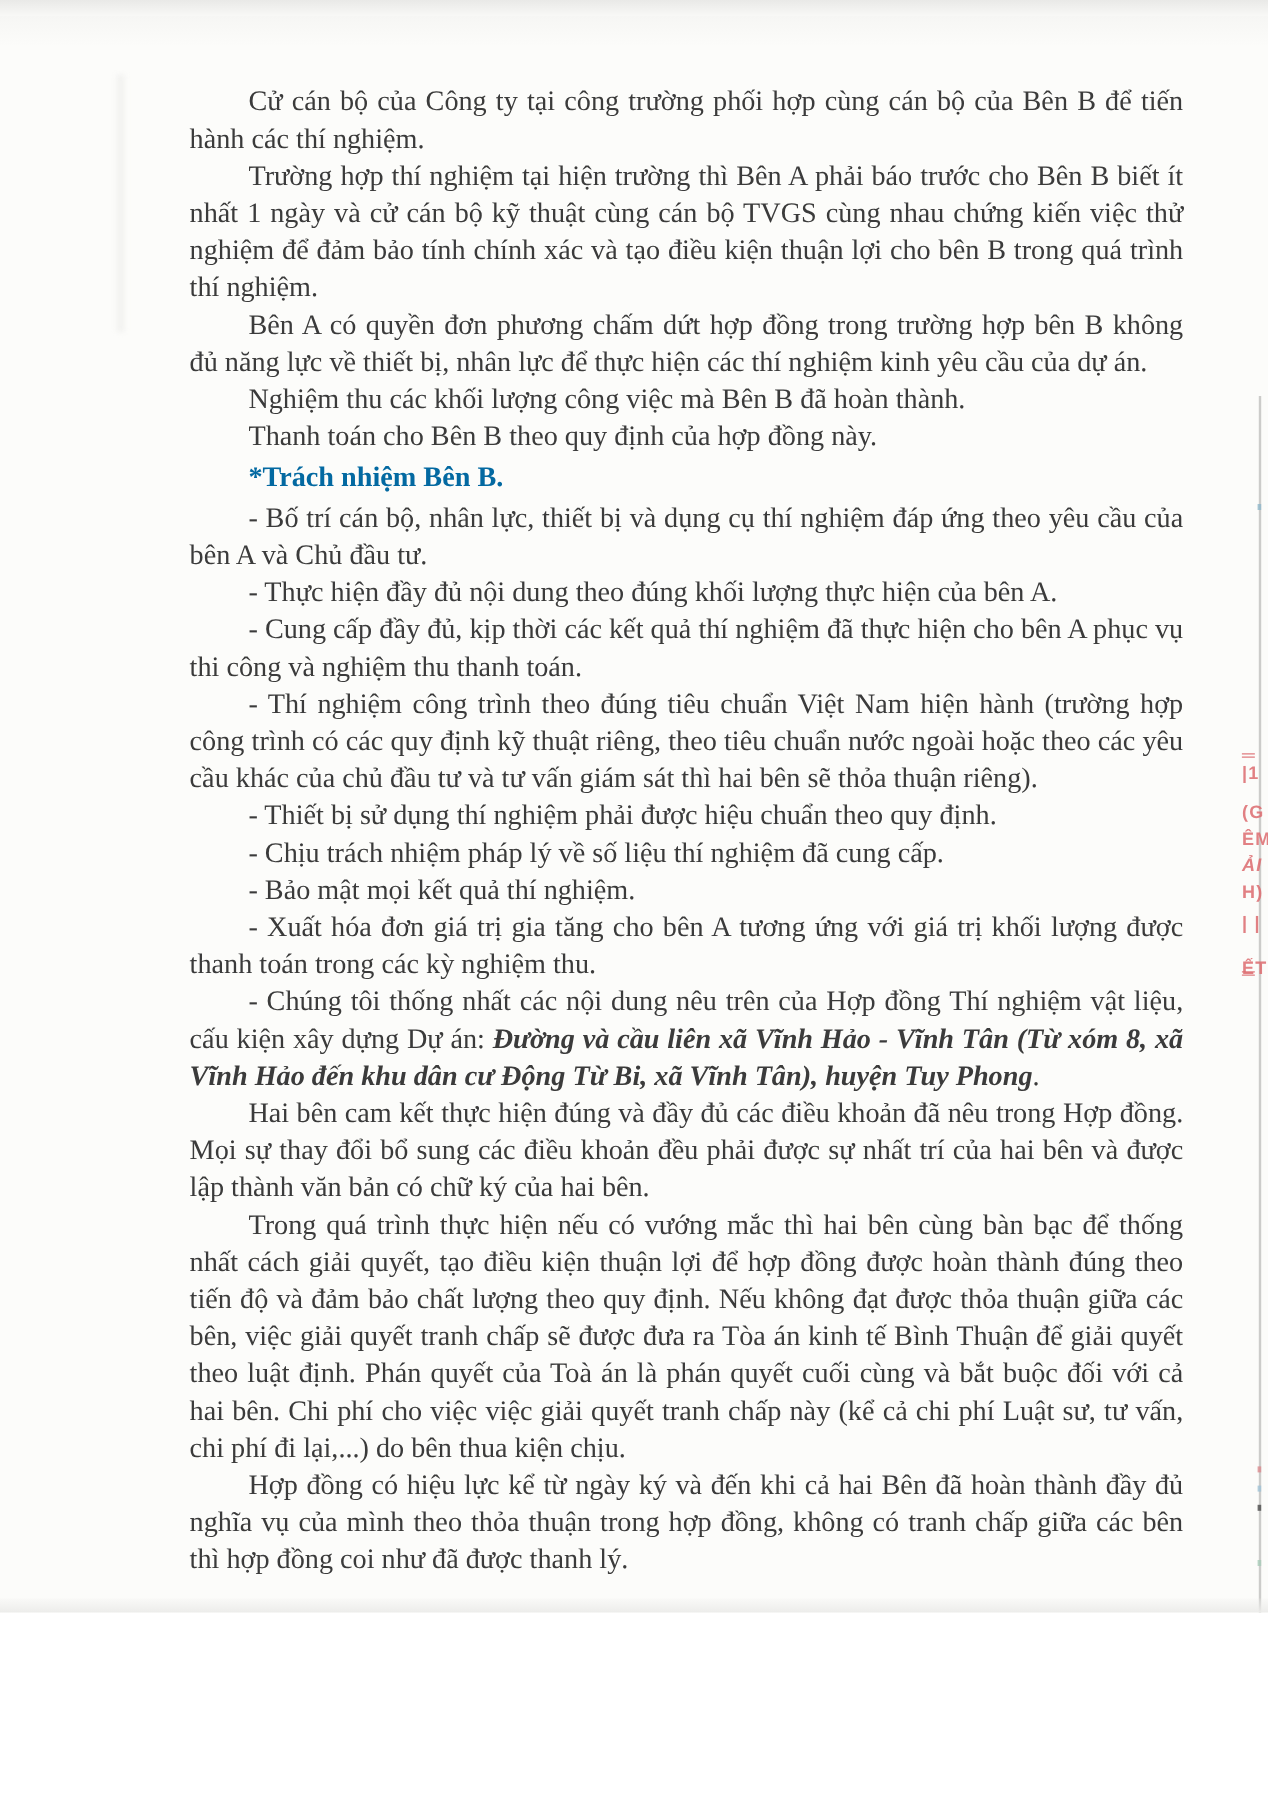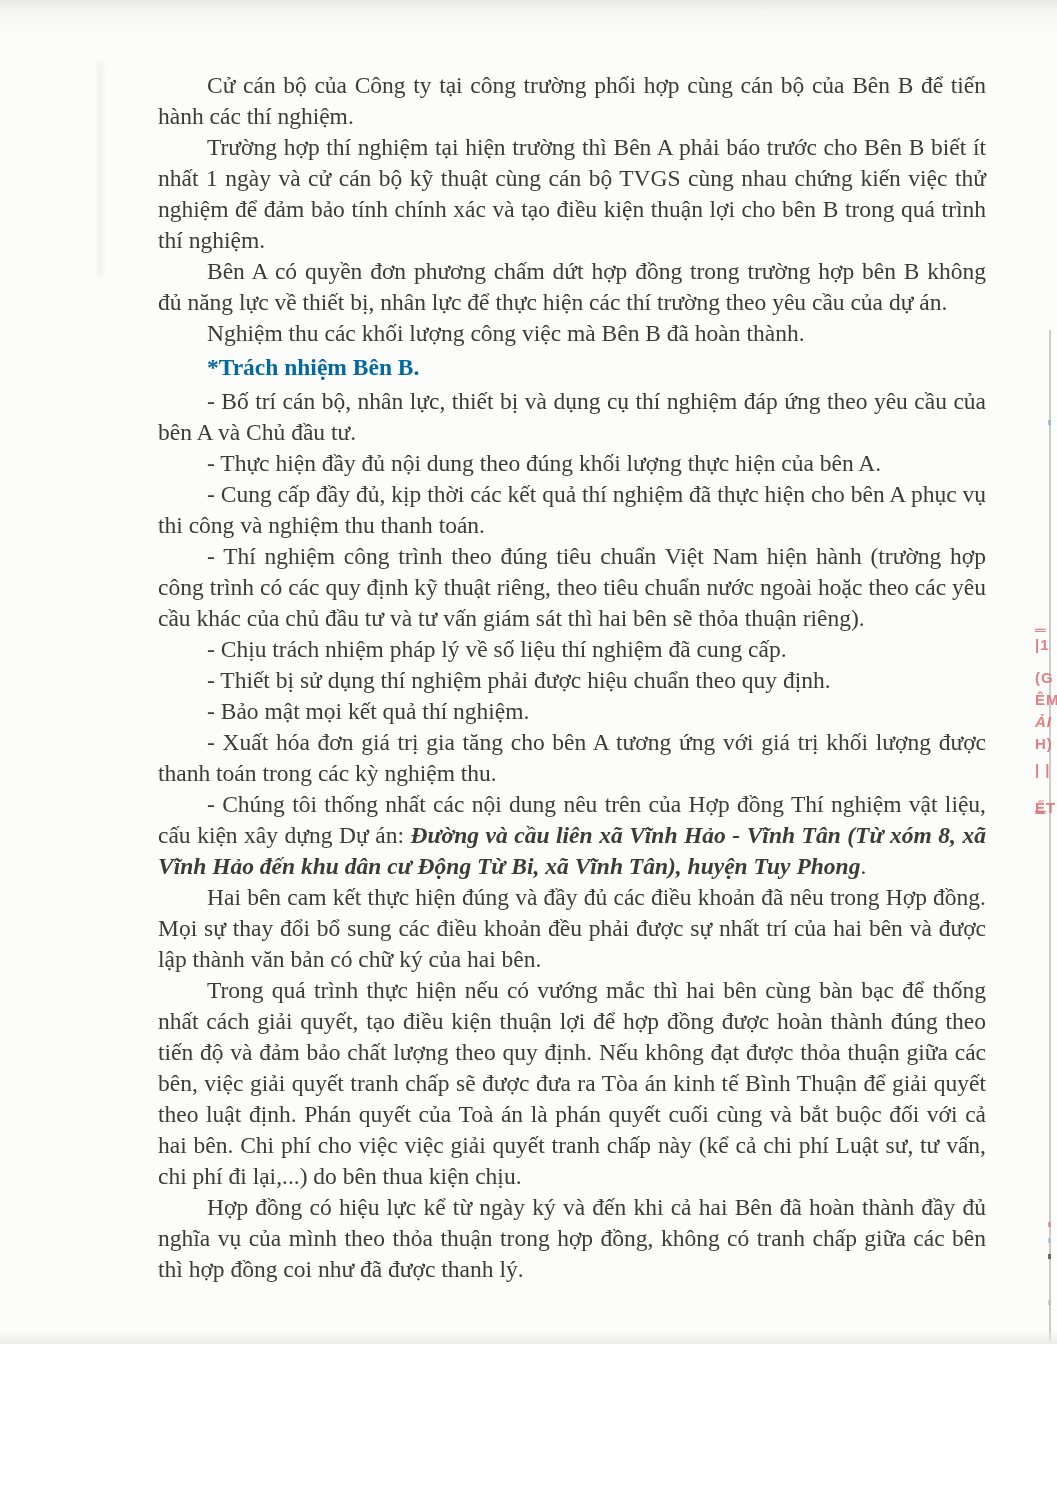--- a/index.html
+++ b/index.html
@@ -90,29 +90,30 @@
 <div class="page">
 
   <div class="artifact top-band"></div>
   <div class="artifact top-band2"></div>
   <div class="artifact left-smudge"></div>
   <div class="artifact mid-band"></div>
 
   <div class="doc" id="doc-body">
       <p class="body"><span>Cử cán bộ của Công ty tại công trường phối hợp cùng cán bộ của Bên B để tiến hành các thí nghiệm.</span></p>
       <p class="body"><span>Trường hợp thí nghiệm tại hiện trường thì Bên A phải báo trước cho Bên B biết ít nhất 1 ngày và cử cán bộ kỹ thuật cùng cán bộ TVGS cùng nhau chứng kiến việc thử nghiệm để đảm bảo tính chính xác và tạo điều kiện thuận lợi cho bên B trong quá trình thí nghiệm.</span></p>
-      <p class="body"><span>Bên A có quyền đơn phương chấm dứt hợp đồng trong trường hợp bên B không đủ năng lực về thiết bị, nhân lực để thực hiện các thí trường theo yêu cầu của dự án.</span></p>
+      <p class="body"><span>Bên A có quyền đơn phương chấm dứt hợp đồng trong trường hợp bên B không đủ năng lực về thiết bị, nhân lực để thực hiện các thí nghiệm kinh yêu cầu của dự án.</span></p>
       <p class="body"><span>Nghiệm thu các khối lượng công việc mà Bên B đã hoàn thành.</span></p>
+      <p class="body"><span>Thanh toán cho Bên B theo quy định của hợp đồng này.</span></p>
       <p class="subheading"><span>*Trách nhiệm Bên B.</span></p>
       <p class="body"><span>- Bố trí cán bộ, nhân lực, thiết bị và dụng cụ thí nghiệm đáp ứng theo yêu cầu của bên A và Chủ đầu tư.</span></p>
       <p class="body"><span>- Thực hiện đầy đủ nội dung theo đúng khối lượng thực hiện của bên A.</span></p>
       <p class="body"><span>- Cung cấp đầy đủ, kịp thời các kết quả thí nghiệm đã thực hiện cho bên A phục vụ thi công và nghiệm thu thanh toán.</span></p>
       <p class="body"><span>- Thí nghiệm công trình theo đúng tiêu chuẩn Việt Nam hiện hành (trường hợp công trình có các quy định kỹ thuật riêng, theo tiêu chuẩn nước ngoài hoặc theo các yêu cầu khác của chủ đầu tư và tư vấn giám sát thì hai bên sẽ thỏa thuận riêng).</span></p>
+      <p class="body"><span>- Thiết bị sử dụng thí nghiệm phải được hiệu chuẩn theo quy định.</span></p>
       <p class="body"><span>- Chịu trách nhiệm pháp lý về số liệu thí nghiệm đã cung cấp.</span></p>
-      <p class="body"><span>- Thiết bị sử dụng thí nghiệm phải được hiệu chuẩn theo quy định.</span></p>
       <p class="body"><span>- Bảo mật mọi kết quả thí nghiệm.</span></p>
       <p class="body"><span>- Xuất hóa đơn giá trị gia tăng cho bên A tương ứng với giá trị khối lượng được thanh toán trong các kỳ nghiệm thu.</span></p>
       <p class="body"><span>- Chúng tôi thống nhất các nội dung nêu trên của Hợp đồng Thí nghiệm vật liệu, cấu kiện xây dựng Dự án: </span><span class="project-name">Đường và cầu liên xã Vĩnh Hảo - Vĩnh Tân (Từ xóm 8, xã Vĩnh Hảo đến khu dân cư Động Từ Bi, xã Vĩnh Tân), huyện Tuy Phong</span><span>.</span></p>
       <p class="body"><span>Hai bên cam kết thực hiện đúng và đầy đủ các điều khoản đã nêu trong Hợp đồng. Mọi sự thay đổi bổ sung các điều khoản đều phải được sự nhất trí của hai bên và được lập thành văn bản có chữ ký của hai bên.</span></p>
       <p class="body"><span>Trong quá trình thực hiện nếu có vướng mắc thì hai bên cùng bàn bạc để thống nhất cách giải quyết, tạo điều kiện thuận lợi để hợp đồng được hoàn thành đúng theo tiến độ và đảm bảo chất lượng theo quy định. Nếu không đạt được thỏa thuận giữa các bên, việc giải quyết tranh chấp sẽ được đưa ra Tòa án kinh tế Bình Thuận để giải quyết theo luật định. Phán quyết của Toà án là phán quyết cuối cùng và bắt buộc đối với cả hai bên. Chi phí cho việc việc giải quyết tranh chấp này (kể cả chi phí Luật sư, tư vấn, chi phí đi lại,...) do bên thua kiện chịu.</span></p>
       <p class="body"><span>Hợp đồng có hiệu lực kể từ ngày ký và đến khi cả hai Bên đã hoàn thành đầy đủ nghĩa vụ của mình theo thỏa thuận trong hợp đồng, không có tranh chấp giữa các bên thì hợp đồng coi như đã được thanh lý.</span></p>
     </div>
 
   <div class="page-number">4/5</div>
 

